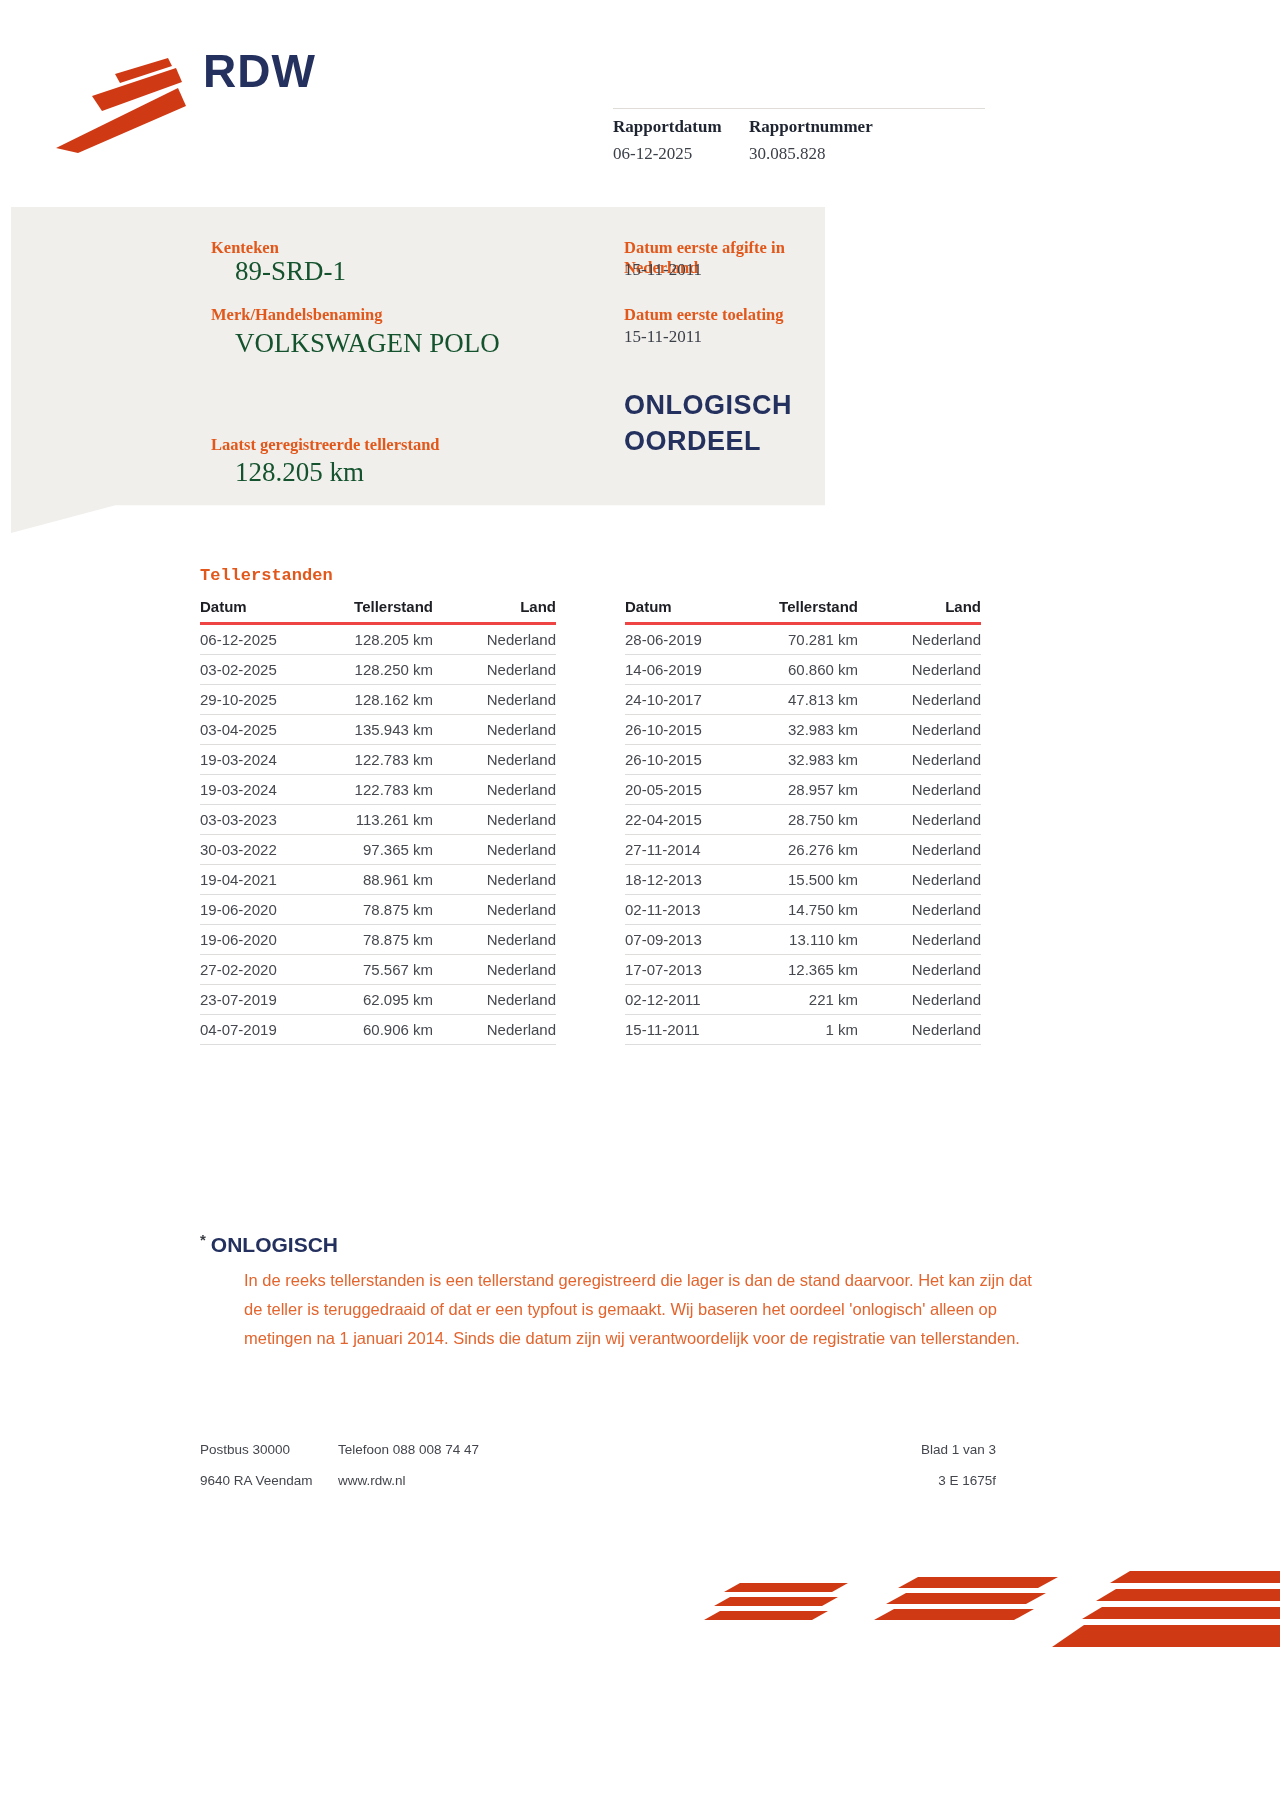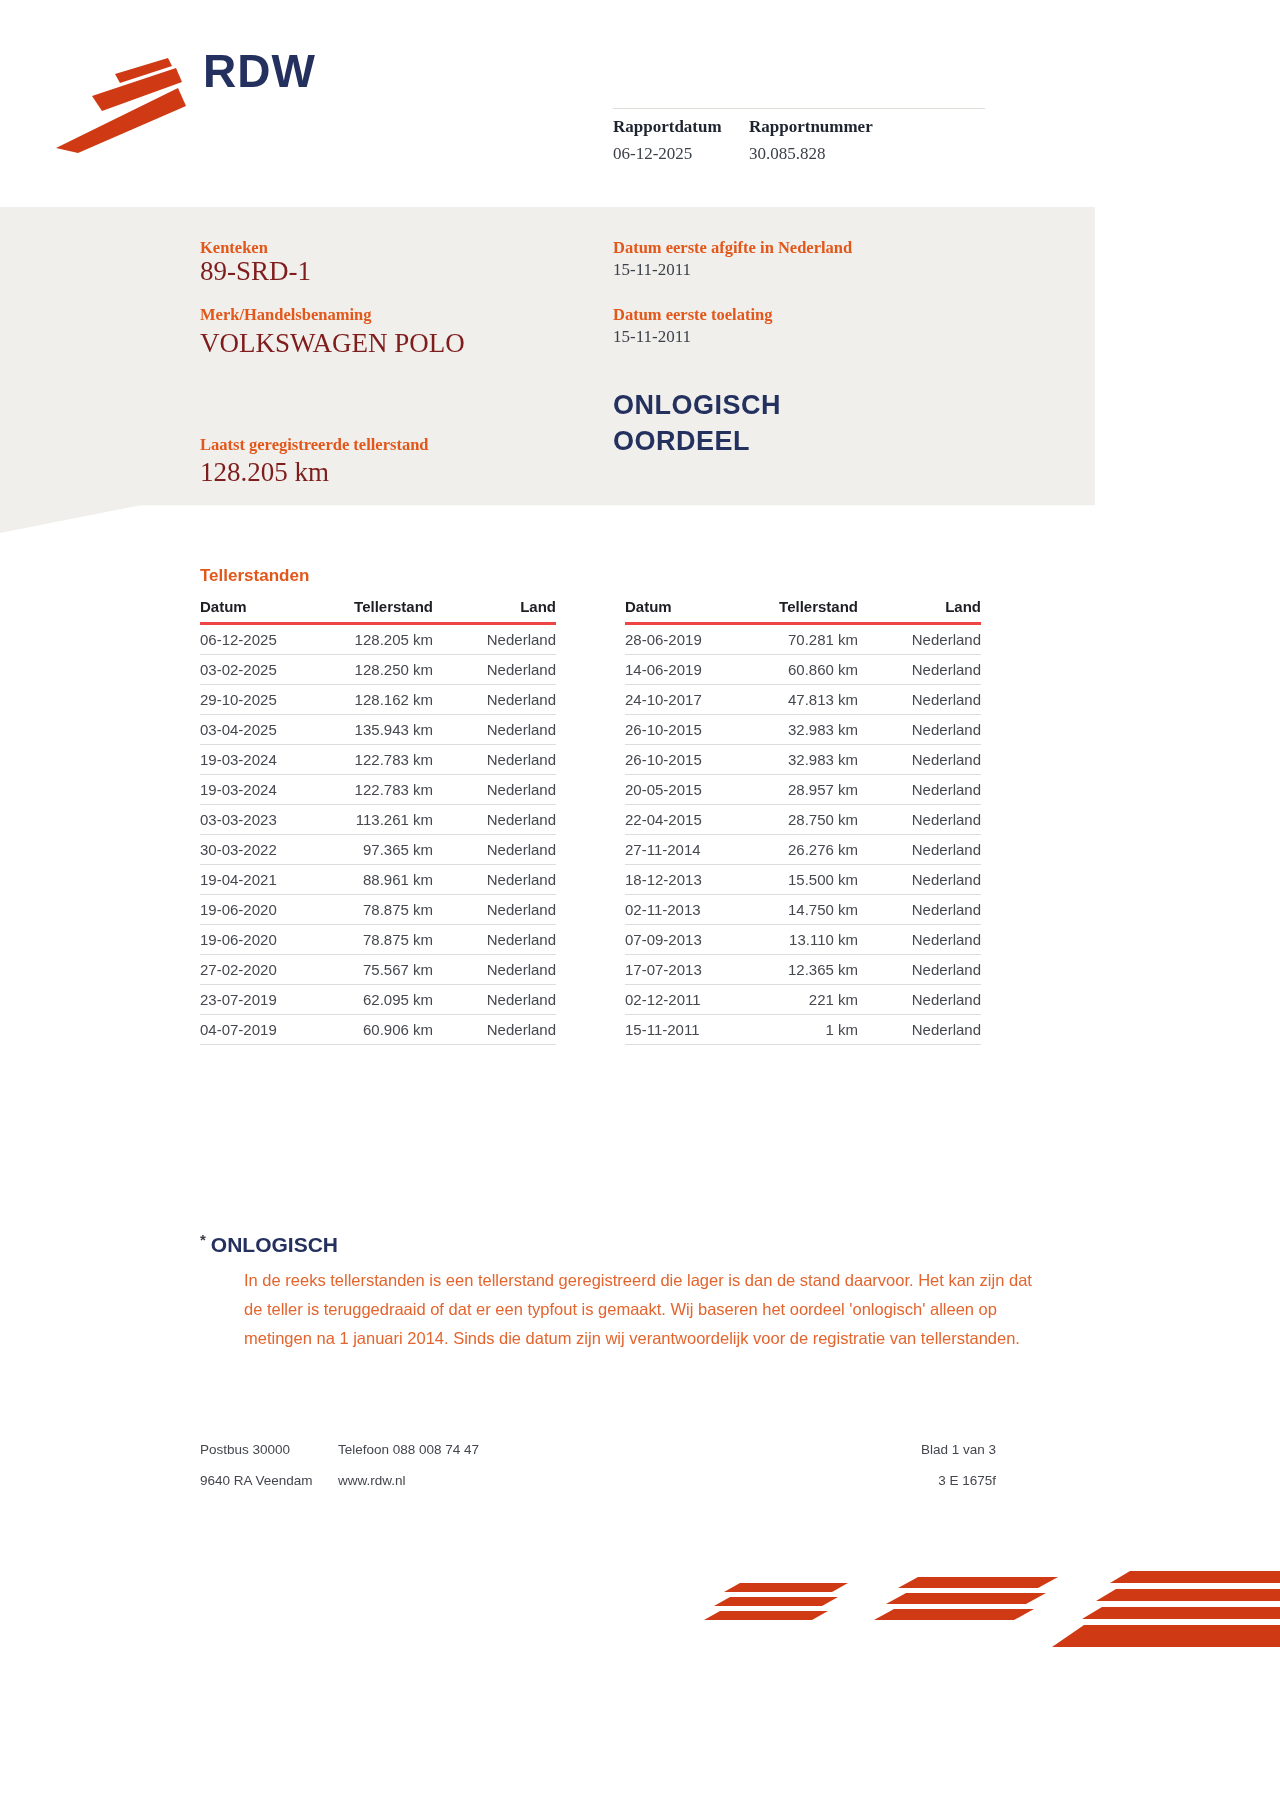--- a/index.html
+++ b/index.html
@@ -29,47 +29,47 @@
     font-family:"Liberation Serif", serif; font-weight:bold; font-size:17px; color:#1e2430;
   }
   .meta-value {
     position:absolute; top:144px;
     font-family:"Liberation Serif", serif; font-size:17px; color:#3c4049;
   }
   .m-left { left:613px; } .m-right { left:749px; }
 
   
   .panel {
-    position:absolute; left:0; top:207px; width:1095px; height:326px;
+    position:absolute; left:11px; top:207px; width:814px; height:326px;
     background:var(--panel, #f0efec);
     clip-path:polygon(0 0, 100% 0, 100% 91.5%, 12.8% 91.5%, 0 100%);
   }
   .p-label {
     position:absolute;
     font-family:"Liberation Serif", serif; font-weight:bold; font-size:16.5px;
     color:var(--orange, #e2571a);
   }
   .p-value {
     position:absolute;
-    font-family:"Liberation Serif", serif; font-size:27px; color:#7f1d1d;
+    font-family:"Liberation Serif", serif; font-size:27px; color:#14532d;margin-left:24px;
   }
   .oordeel {
     position:absolute; left:613px; top:180px;
     font-weight:bold; font-size:27px; line-height:36px;
     color:var(--navy, #24315e); letter-spacing:0.5px;
   }
   .oordeel-star {
     position:absolute; left:257px; top:176px;
     font-size:30px; font-weight:bold; color:var(--red, #e01f1f);
   }
 
   
   .tables-title {
     position:absolute; left:200px; top:566px;
-    font-family:Liberation Sans, sans-serif; font-weight:bold; font-size:17px;
+    font-family:Liberation Mono, monospace; font-weight:bold; font-size:17px;
     color:var(--orange, #e2571a);
   }
   .mtable { position:absolute; top:594px; width:356px; }
   .mtable.left  { left:200px; }
   .mtable.right { left:625px; }
   .thead, .trow { display:grid; grid-template-columns:110px 123px 1fr; }
   .thead {
     font-weight:bold; font-size:15px; color:#1d1f24;
     padding:4px 0 7px; border-bottom:3px solid #ef4444;
   }

